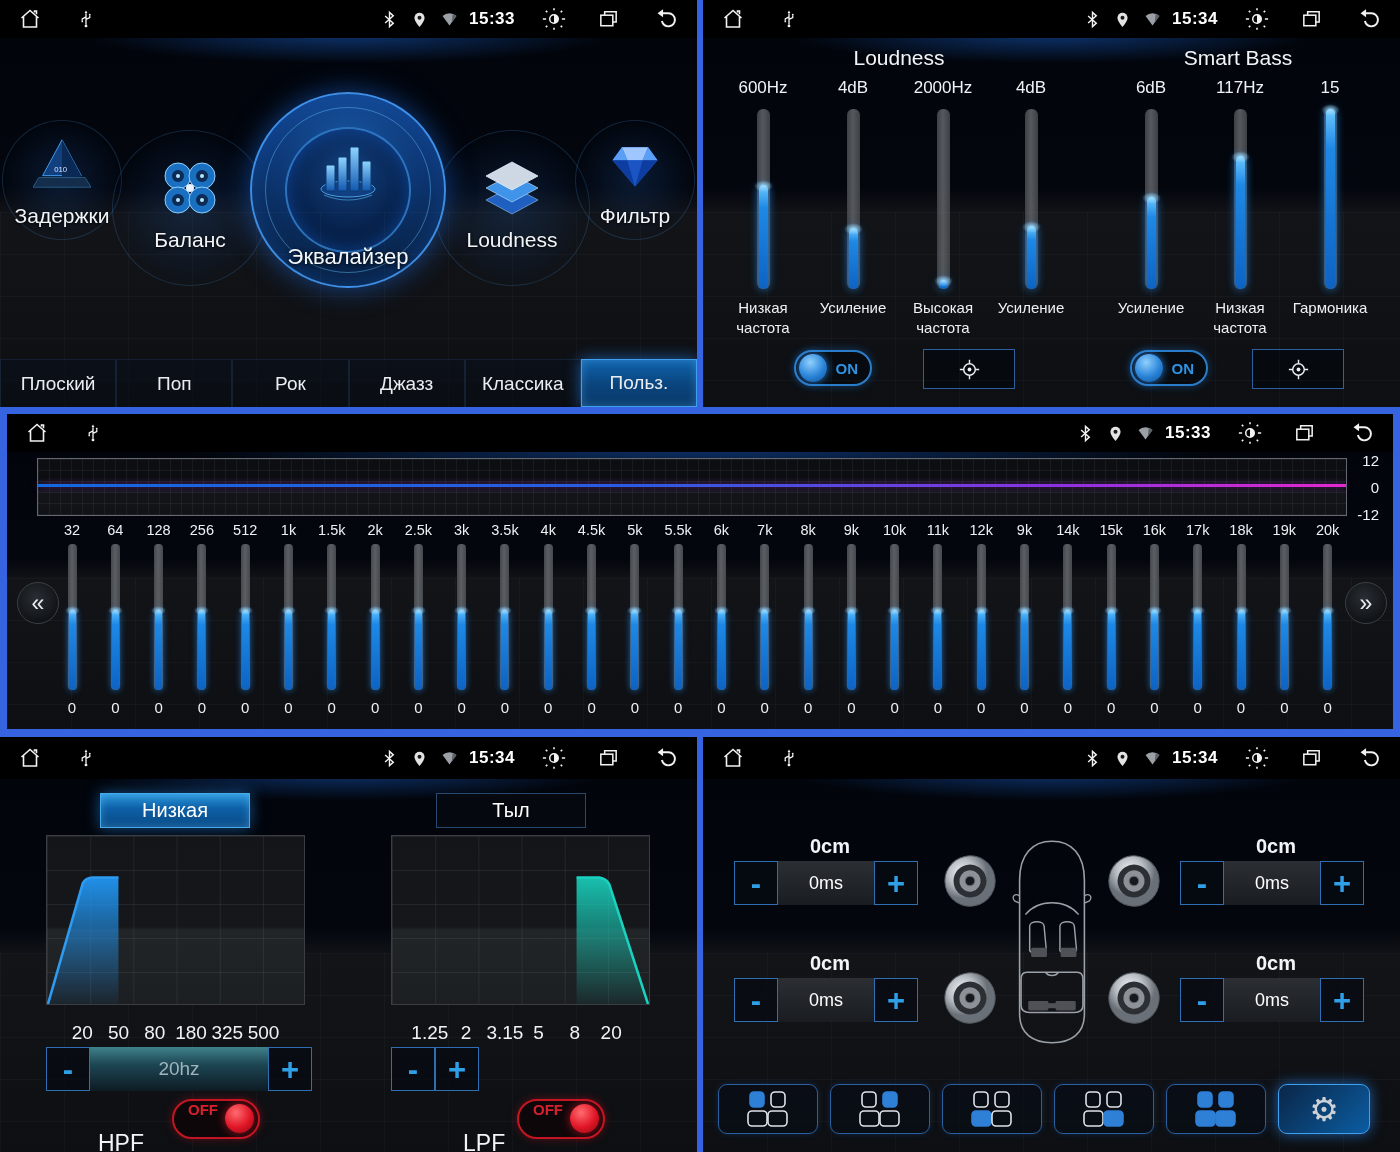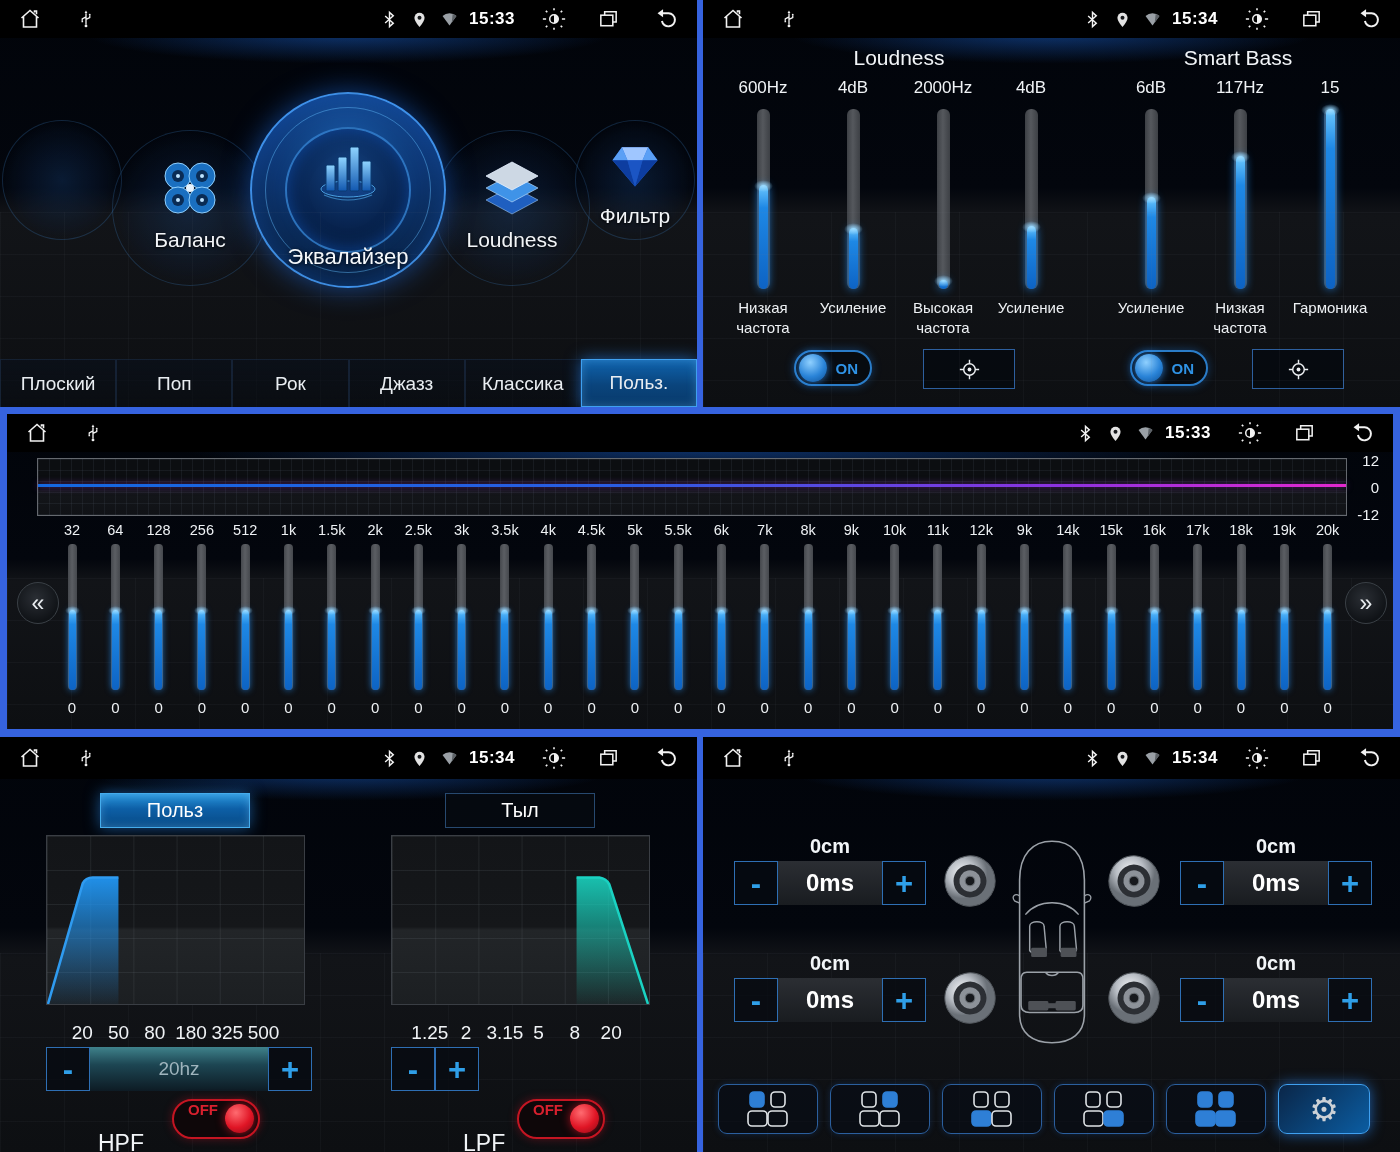--- a/index.html
+++ b/index.html
@@ -122,21 +122,21 @@
   .fgraph svg { position:absolute; inset:0; width:100%; height:100%; }
   .axis-row { position:absolute; top:285px; width:259px; height:24px; z-index:3; }
   .axis-row span { position:absolute; transform:translateX(-50%); font-size:19px; color:#f0f3f6; }
   .stepper { position:absolute; display:flex; align-items:center; z-index:3; }
   .step-btn { width:44px; height:44px; border:1.5px solid #2e6fb4; background:rgba(7,11,18,.75);
     color:#2f9fe8; font-size:31px; font-weight:700; display:flex; align-items:center; justify-content:center;
     line-height:1; cursor:pointer; }
   .step-field { height:44px; display:flex; align-items:center; justify-content:center; }
   .field-teal { width:178px; color:#9fb4bd; font-size:19px;
     background:linear-gradient(180deg,#3f828b 0%,#1d4653 40%,#0d1b24 100%); }
-  .field-dark { width:104px; color:#fff; font-size:24px; font-weight:700;
+  .field-dark { width:96px; color:#fff; font-size:18px; font-weight:400;
     background:linear-gradient(180deg,#2b2e33,#191c20); }
   .flt-name { position:absolute; font-size:23px; color:#f2f5f8; z-index:3;margin-top:23px; }
   .toggle-red { position:absolute; width:88px; height:40px; border:2px solid #c41522; border-radius:21px;
     background:#0e0709; display:flex; align-items:flex-start; cursor:pointer; z-index:3;
     box-shadow:0 0 10px rgba(220,20,40,.35); }
   .toggle-red .t-label { color:#d8202e; font-size:15px; font-weight:700; margin-left:14px; }
   .toggle-red .knob { position:absolute; right:4px; top:3px; width:29px; height:29px; border-radius:50%;
     background:radial-gradient(circle at 38% 30%,#ff6b70,#e01525 55%,#8c0a16); box-shadow:0 0 10px rgba(230,20,40,.7); }
 
   
@@ -229,20 +229,29 @@
             <use href="#i-back"></use>
           </svg>
       </div>
     </div>
     <div class="menu-area">
       <div class="halo" style="left:2px;top:82px;width:120px;height:120px"></div>
       <div class="halo" style="left:112px;top:92px;width:156px;height:156px"></div>
       <div class="halo" style="left:434px;top:92px;width:156px;height:156px"></div>
       <div class="halo" style="left:575px;top:82px;width:120px;height:120px"></div>
 
+      <div class="menu-item" style="left:12px;top:96px;width:100px">
+        <svg width="58" height="62" viewBox="0 0 60 62">
+          <polygon points="30,5 50,42 10,42" fill="#123f7d" stroke="#3fa0f0" stroke-width="1"></polygon>
+          <polygon points="30,5 50,42 30,46" fill="#0a2a55"></polygon>
+          <polygon points="6,44 54,44 60,54 0,54" fill="#16304f" stroke="#2b628f" stroke-width="1" opacity=".9"></polygon>
+          <text x="22" y="38" font-size="8" fill="#cfe6ff">010</text>
+        </svg>
+        <div class="menu-label">Задержки</div>
+      </div>
 
       <div class="menu-item" style="left:138px;top:118px;width:104px">
         <svg width="64" height="64" viewBox="0 0 64 64">
           <g stroke="#8fd0ff" stroke-width="1">
             <circle cx="20" cy="20" r="13" fill="#1a6fc0"></circle>
               <circle cx="44" cy="20" r="13" fill="#1a6fc0"></circle>
             <circle cx="20" cy="44" r="13" fill="#1a6fc0"></circle>
               <circle cx="44" cy="44" r="13" fill="#1a6fc0"></circle>
           </g>
           <g fill="#0a2c55">
@@ -694,22 +703,22 @@
             <use href="#i-sun"></use>
           </svg>
         <svg class="sbi win">
             <use href="#i-recents"></use>
           </svg>
         <svg class="sbi back">
             <use href="#i-back"></use>
           </svg>
       </div>
     </div>
-    <div class="tab active" style="left:100px">Польз</div>
-    <div class="tab idle" style="left:445px">Тыл</div>
+    <div class="tab active" style="left:100px">Низкая</div>
+    <div class="tab idle" style="left:436px">Тыл</div>
 
     <div class="fgraph" style="left:46px">
       <svg viewBox="0 0 259 170" preserveAspectRatio="none">
         <defs>
             <linearGradient id="hpfG" x1="0" y1="0" x2="0" y2="1">
           <stop offset="0" stop-color="rgba(33,150,243,.95)"></stop>
               <stop offset="1" stop-color="rgba(33,150,243,.05)"></stop>
             </linearGradient>
           </defs>
         <path d="M1 170 L36 48 Q39 42 46 42 L72 42 L72 170 Z" fill="url(#hpfG)"></path>

